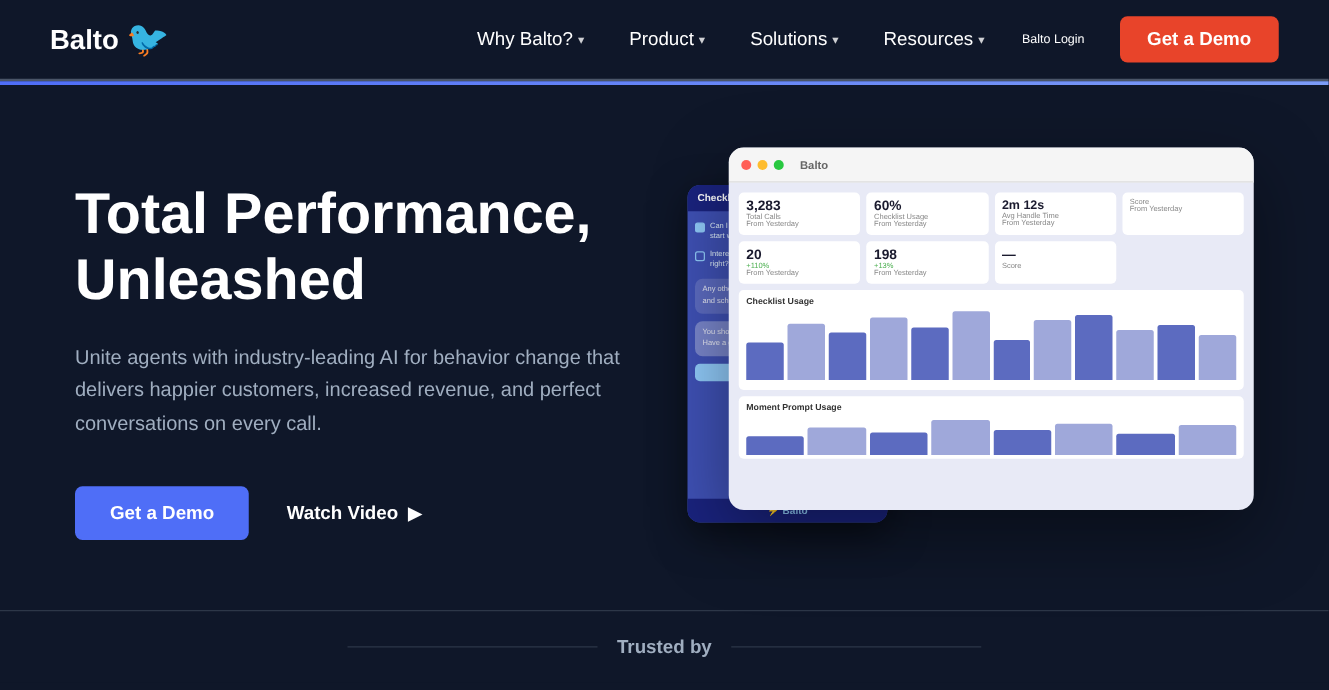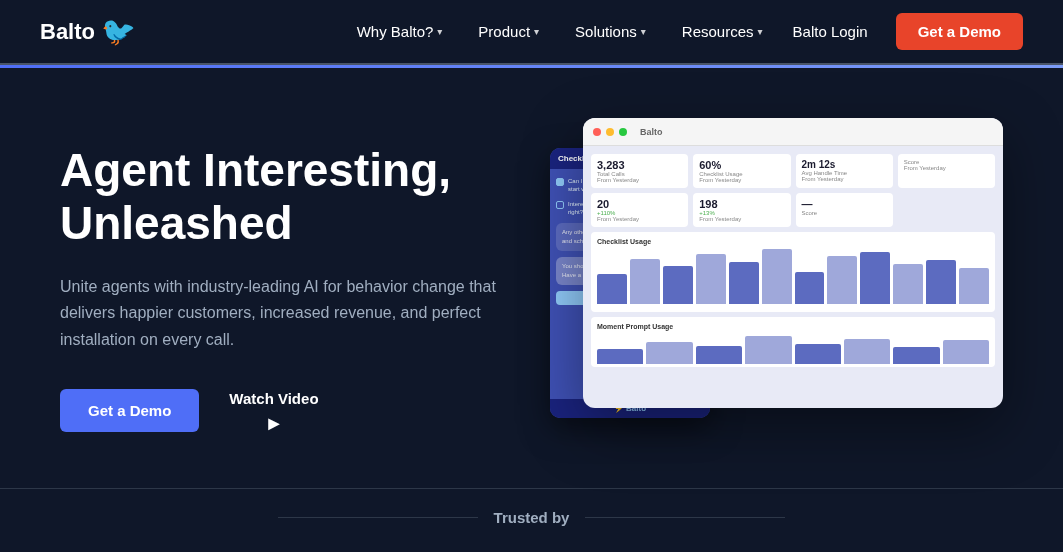--- a/index.html
+++ b/index.html
@@ -43,21 +43,21 @@
       gap: 4px;
       white-space: nowrap;
     }
     .nav-links li a .chevron {
       font-size: 10px;
       opacity: 0.8;
     }
     .nav-login {
       color: white;
       text-decoration: none;
-      font-size: 15px;
+      font-size: 10px;
       padding: 8px 16px;
       white-space: nowrap;
     }
     .nav-cta {
       background: #e8442a;
       color: white;
       border: none;
       border-radius: 6px;
       padding: 10px 22px;
       font-size: 15px;
@@ -117,21 +117,20 @@
     .btn-video {
       color: white;
       background: none;
       border: none;
       font-size: 15px;
       font-weight: 600;
       cursor: pointer;
       display: flex;
       align-items: center;
       gap: 8px;
-      flex-direction: column;
     }
     .play-icon {
       font-size: 14px;
     }
 
     
     .hero-image {
       flex: 1;
       position: relative;
       height: 320px;
@@ -323,22 +322,22 @@
       </a>
     </li>
   </ul>
   <a href="#" class="nav-login">Balto Login</a>
   <button class="nav-cta">Get a Demo</button>
 </nav>
 <div class="nav-accent-bar"></div>
 
 <section class="hero">
   <div class="hero-left">
-    <h1 class="hero-title">Agent Interesting, Unleashed</h1>
-    <p class="hero-subtitle">Unite agents with industry-leading AI for behavior change that delivers happier customers, increased revenue, and perfect installation on every call.</p>
+    <h1 class="hero-title">Total Performance, Unleashed</h1>
+    <p class="hero-subtitle">Unite agents with industry-leading AI for behavior change that delivers happier customers, increased revenue, and perfect conversations on every call.</p>
     <div class="hero-buttons">
       <button class="btn-demo">Get a Demo</button>
       <button class="btn-video">
         <span>Watch Video</span>
         <span class="play-icon">▶</span>
       </button>
     </div>
   </div>
 
   <div class="hero-image">

